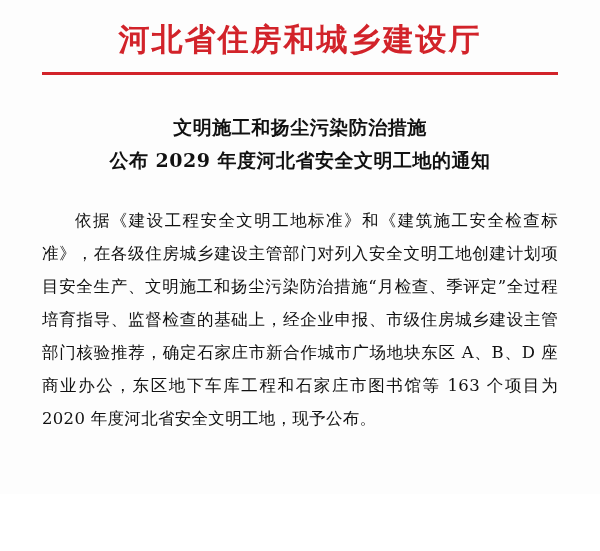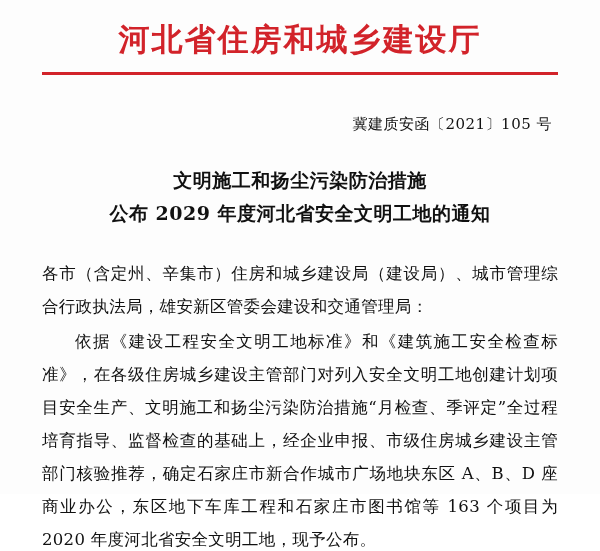--- a/index.html
+++ b/index.html
@@ -89,25 +89,23 @@
 </head>
 <body>
 
 <div class="page">
 
   <div class="masthead">
     <div class="masthead-title">河北省住房和城乡建设厅</div>
     <div class="masthead-rule"></div>
   </div>
 
-  <div class="doc-number">冀建质安函〔2021〕105 号</div>
 
   <div class="headline">
     <span class="line">文明施工和扬尘污染防治措施</span>
     <span class="line">公布 2029 年度河北省安全文明工地的通知</span>
   </div>
 
   <div class="body-text">
-    <p class="para">各市（含定州、辛集市）住房和城乡建设局（建设局）、城市管理综合行政执法局，雄安新区管委会建设和交通管理局：</p>
     <p class="para indent">依据《建设工程安全文明工地标准》和《建筑施工安全检查标准》，在各级住房城乡建设主管部门对列入安全文明工地创建计划项目安全生产、文明施工和扬尘污染防治措施“月检查、季评定”全过程培育指导、监督检查的基础上，经企业申报、市级住房城乡建设主管部门核验推荐，确定石家庄市新合作城市广场地块东区 A、B、D 座商业办公，东区地下车库工程和石家庄市图书馆等 163 个项目为 2020 年度河北省安全文明工地，现予公布。</p>
   </div>
 
 </div>
 
 </body></html>

